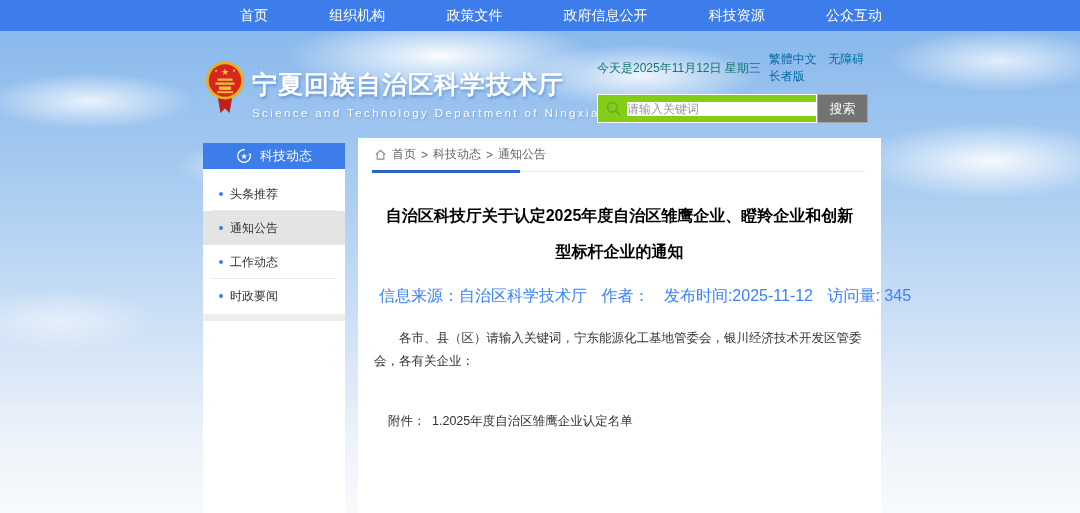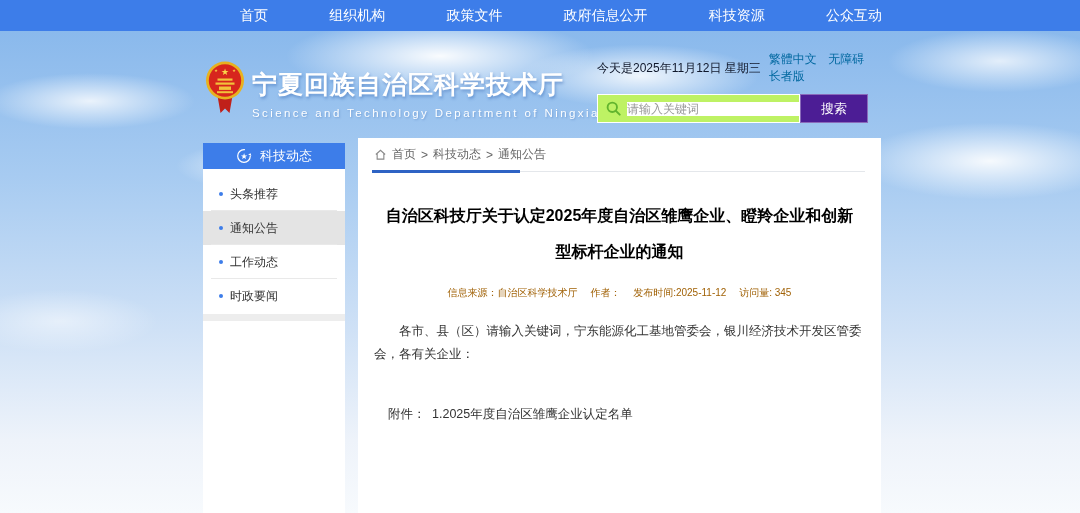--- a/index.html
+++ b/index.html
@@ -35,34 +35,34 @@
   .site-title {
     color:#fff; font-size:25px; font-weight:bold; letter-spacing:1px;
     text-shadow:1px 2px 3px rgba(40,90,170,.45); white-space:nowrap;
   }
   .site-subtitle {
     color:#fdfeff; font-size:11.5px; letter-spacing:2.4px; margin-top:6px;
     text-shadow:1px 1px 2px rgba(40,90,170,.35); white-space:nowrap;
   }
   .header-right { position:absolute; left:597px; top:51px; width:271px; }
   .top-links { display:flex; justify-content:space-between; align-items:center; font-size:12px; color:#e8a13c; }
-  .top-links .date { color:#0f172a; white-space:nowrap; }
+  .top-links .date { color:#0f766e; white-space:nowrap; }
   .top-links .links a { color:#0369a1; text-decoration:none; margin-left:8px; cursor:pointer; }
   .search-bar { margin-top:9px; display:flex; height:29px; }
   .search-input-wrap {
-    flex:1; background:#bef264; border:1px solid #fff; display:flex; align-items:center;
+    flex:1; background:#84cc16; border:1px solid #fff; display:flex; align-items:center;
     padding-left:8px;
   }
   .search-input-wrap input {
     border:none; outline:none; flex:1; font-size:12px; color:#333; margin-left:6px;
     font-family:"Liberation Sans","DejaVu Sans",sans-serif;
   }
   .search-input-wrap input::placeholder { color:#999; }
   .search-btn {
-    width:68px; background:#4c1d95; color:#fff; font-size:13px; border:none; cursor:pointer;
+    width:51px; background:#737373; color:#fff; font-size:13px; border:none; cursor:pointer;
     box-shadow:inset 0 0 0 1px rgba(255,255,255,.35);
     font-family:"Liberation Sans","DejaVu Sans",sans-serif;
   }
 
   
   .sidebar {
     position:absolute; left:203px; top:143px; width:142px; height:370px;
     background:#fff;
   }
   .sidebar-header {
@@ -92,21 +92,21 @@
   }
   .breadcrumb a { color:#666; text-decoration:none; cursor:pointer; }
   .breadcrumb .blue-underline {
     position:absolute; left:-2px; bottom:-2px; width:148px; height:3px; background:#2e63c4;
   }
   .article-title {
     margin:26px auto 8px; max-width:470px; text-align:center;
     font-size:16px; font-weight:bold; color:#000000; line-height:36px;
   }
   .article-meta {
-    margin-top:16px; text-align:center; font-size:10px; color:#a16207; white-space:nowrap;
+    margin-top:16px; text-align:center; font-size:16px; color:#3b82f6; white-space:nowrap;
   }
   .article-meta span { margin:0 5px; }
   .article-body { margin-top:20px; font-size:12.5px; color:#333; line-height:22.5px; }
   .article-body p { text-indent:2em; }
   .attachments { margin-top:40px; padding-left:14px; font-size:12.5px; color:#333; line-height:19px; }
   .att-row { display:flex; }
   .att-label { width:44px; flex:none; }
   .att-row a { color:#333; text-decoration:none; cursor:pointer; }
 </style>
 </head>

